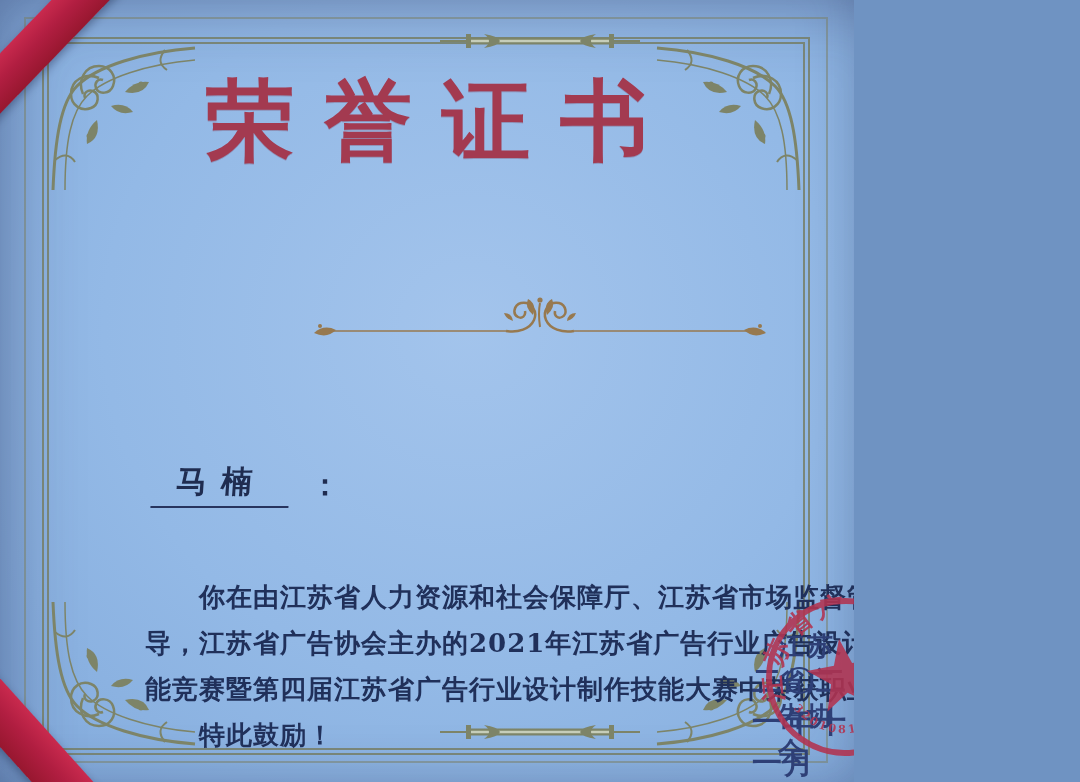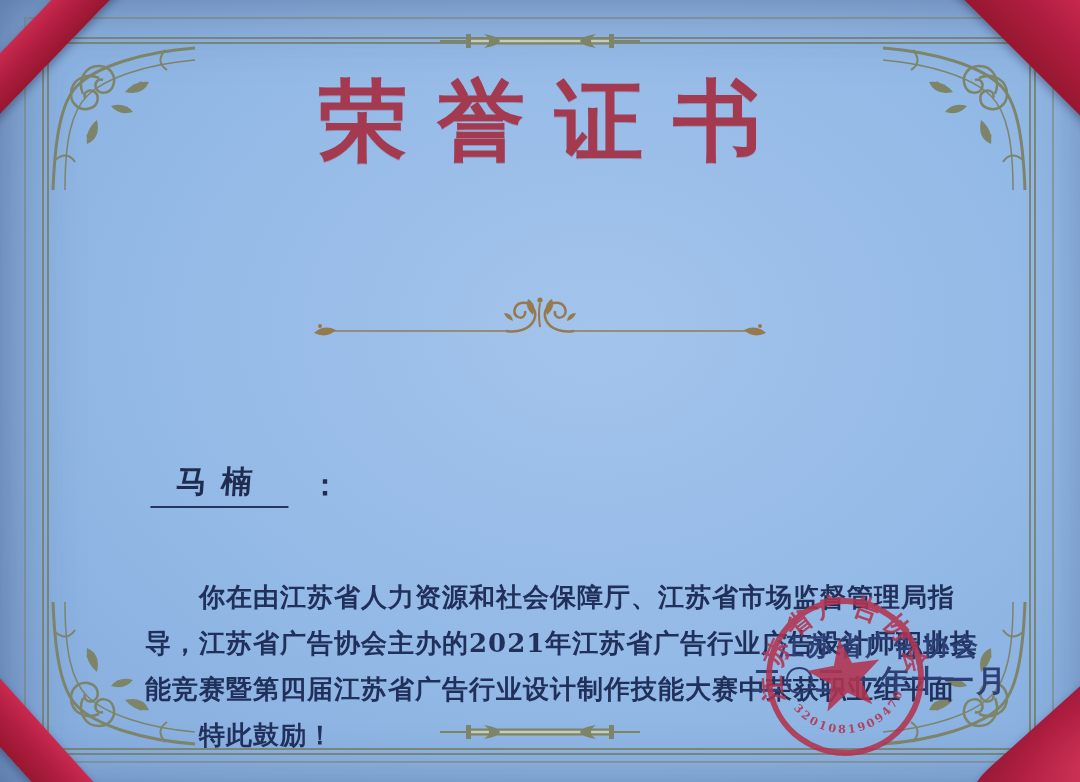--- a/index.html
+++ b/index.html
@@ -1,17 +1,17 @@
 <!DOCTYPE html>
 <html><head>
 <meta charset="utf-8">
 <style>
   html,body{margin:0;padding:0;background:#6f93c2;}
   .certificate{
-    position:relative;width:1080px;height:782px;overflow:hidden;
+    position:relative;width:854px;height:782px;overflow:hidden;
     background:radial-gradient(ellipse at 55% 42%, #a3c4ec 0%, #93b9e6 55%, #83abdc 100%);
     box-shadow:inset 34px 28px 70px -24px rgba(25,35,75,.38), inset -24px -22px 60px -28px rgba(25,35,75,.28);
     font-family:"DejaVu Serif","Liberation Serif",serif;
   }
   
   .outer-line{position:absolute;left:24px;right:26px;top:17px;bottom:19px;
     border:2px solid rgba(122,130,108,.55);pointer-events:none;}
   .main-rail{position:absolute;left:42px;right:44px;top:37px;bottom:27px;
     border:7px double rgba(118,126,102,.85);pointer-events:none;}
   .corner{position:absolute;width:150px;height:150px;color:#7d8468;}

